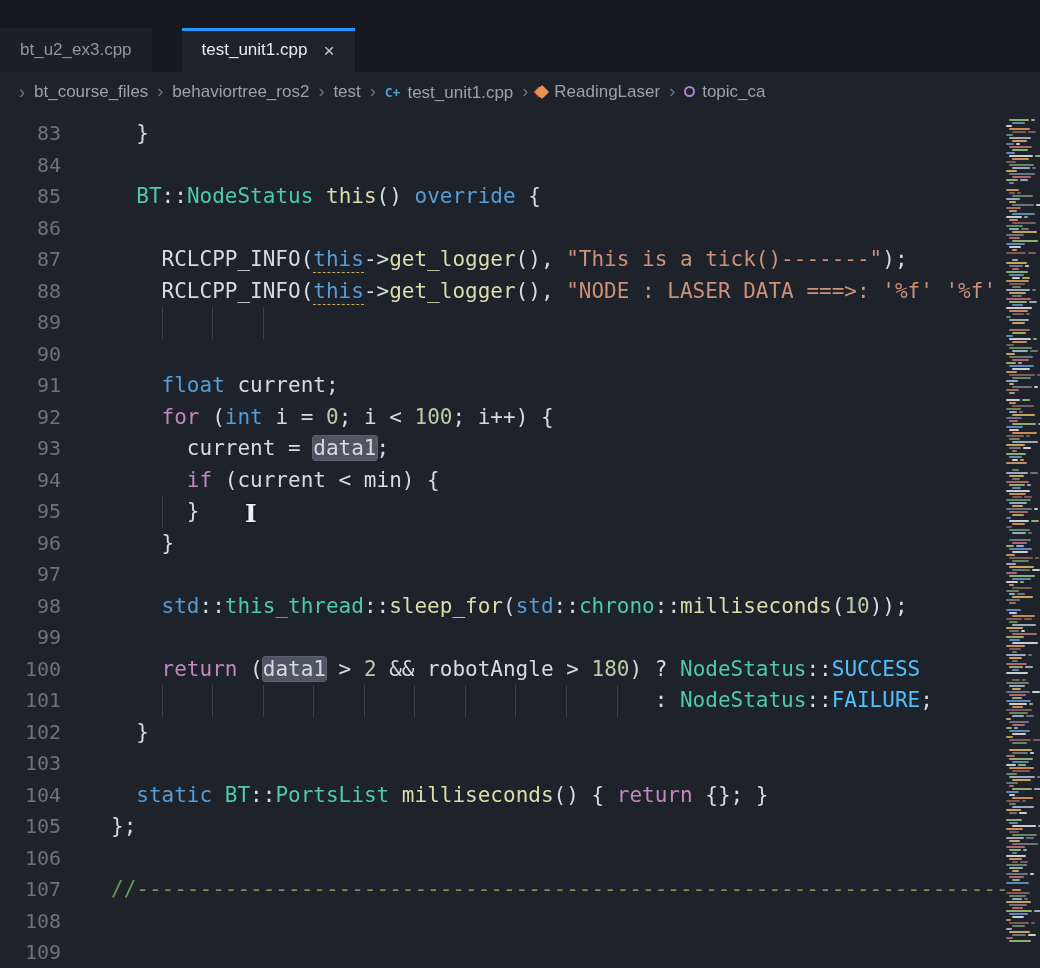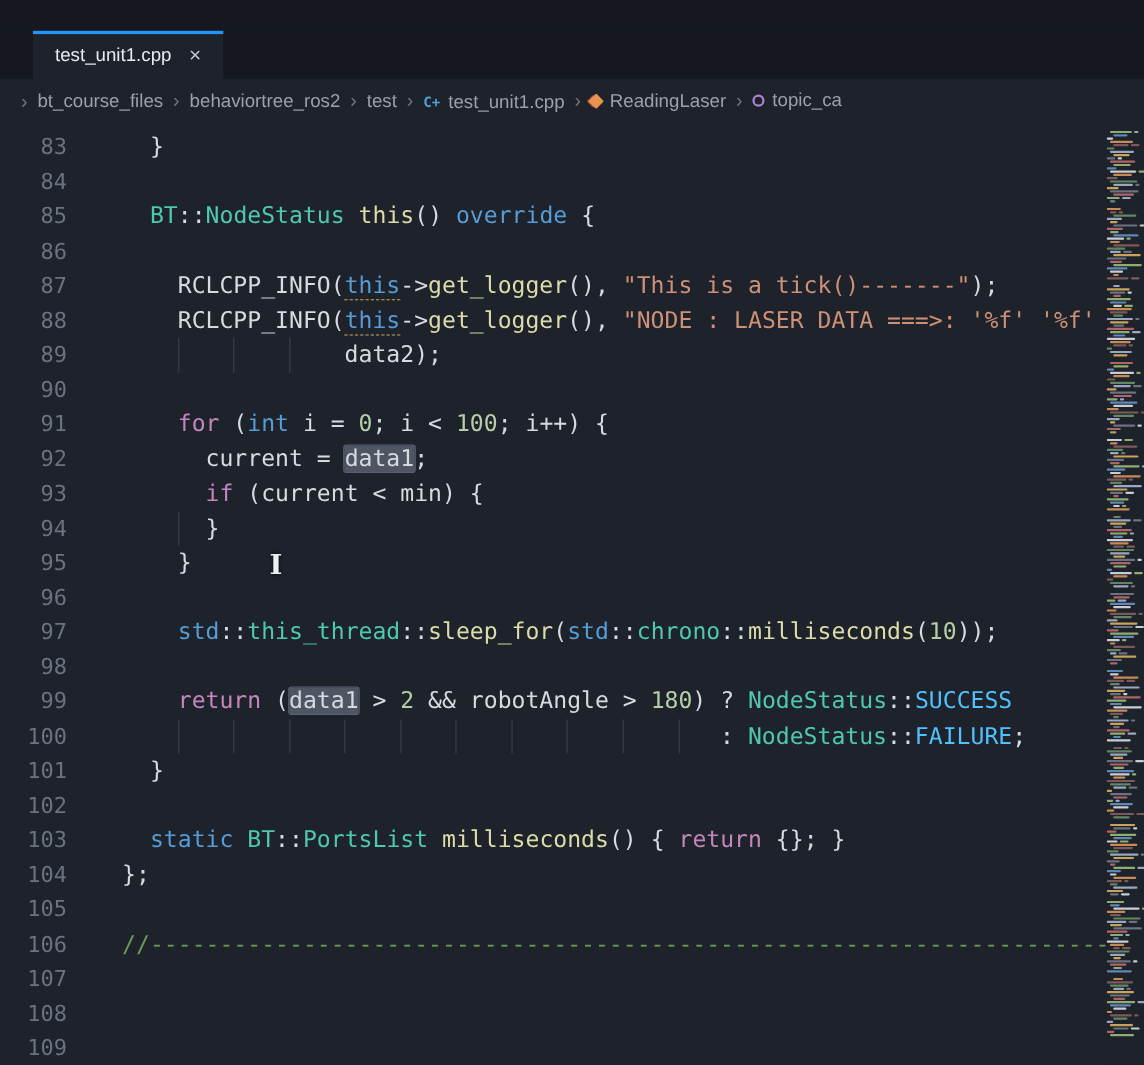--- a/index.html
+++ b/index.html
@@ -49,20 +49,23 @@
   .mm-row span{display:inline-block;height:2px;border-radius:1px;vertical-align:top}
 </style>
 </head>
 <body>
 
 <div class="window">
 
   <div class="titlebar"></div>
 
   <div class="tabbar">
+    <div class="tab">
+      <span class="tab-label">bt_u2_ex3.cpp</span>
+    </div>
     <div class="tab active">
       <span class="tab-accent"></span>
       <span class="tab-label">test_unit1.cpp</span>
       <span class="tab-close">×</span>
     </div>
   </div>
 
   <div class="breadcrumbs">
     <span class="bc-chev">›</span>
     <span id="bc-items"><span class="bc-item">
@@ -114,22 +117,23 @@
         <div>109</div>
       </div>
     <div class="code">
       <div id="code-lines">
           <div class="cl"><span class="tk-p">  }</span></div>
           <div class="cl"></div>
           <div class="cl"><span class="tk-p">  </span><span class="tk-t">BT</span><span class="tk-p">::</span><span class="tk-t">NodeStatus</span><span class="tk-p"> </span><span class="tk-f">this</span><span class="tk-p">() </span><span class="tk-b">override</span><span class="tk-p"> {</span></div>
           <div class="cl"></div>
           <div class="cl"><span class="tk-p">    RCLCPP_INFO(</span><span class="tk-th">this</span><span class="tk-p">-&gt;</span><span class="tk-f">get_logger</span><span class="tk-p">(), </span><span class="tk-s">"This is a tick()-------"</span><span class="tk-p">);</span></div>
           <div class="cl"><span class="tk-p">    RCLCPP_INFO(</span><span class="tk-th">this</span><span class="tk-p">-&gt;</span><span class="tk-f">get_logger</span><span class="tk-p">(), </span><span class="tk-s">"NODE : LASER DATA ===&gt;: '%f' '%f'</span></div>
-          <div class="cl"><i class="guide" style="left: 50.56px;"></i><i class="guide" style="left: 101.12px;"></i><i class="guide" style="left: 151.68px;"></i><span class="tk-p">                data2);</span></div>
-          <div class="cl"></div>
+          <div class="cl"><i class="guide" style="left: 50.56px;"></i><i class="guide" style="left: 101.12px;"></i><i class="guide" style="left: 151.68px;"></i></div>
+          <div class="cl"></div>
+          <div class="cl"><span class="tk-p">    </span><span class="tk-b">float</span><span class="tk-p"> current;</span></div>
           <div class="cl"><span class="tk-p">    </span><span class="tk-k">for</span><span class="tk-p"> (</span><span class="tk-b">int</span><span class="tk-p"> i = </span><span class="tk-num">0</span><span class="tk-p">; i &lt; </span><span class="tk-num">100</span><span class="tk-p">; i++) {</span></div>
           <div class="cl"><span class="tk-p">      current = </span><span class="tk-hl">data1</span><span class="tk-p">;</span></div>
           <div class="cl"><span class="tk-p">      </span><span class="tk-k">if</span><span class="tk-p"> (current &lt; min) {</span></div>
           <div class="cl"><i class="guide" style="left: 50.56px;"></i><span class="tk-p">      }</span></div>
           <div class="cl"><span class="tk-p">    }</span></div>
           <div class="cl"></div>
           <div class="cl"><span class="tk-p">    </span><span class="tk-b">std</span><span class="tk-p">::</span><span class="tk-t">this_thread</span><span class="tk-p">::</span><span class="tk-f">sleep_for</span><span class="tk-p">(</span><span class="tk-b">std</span><span class="tk-p">::</span><span class="tk-t">chrono</span><span class="tk-p">::</span><span class="tk-f">milliseconds</span><span class="tk-p">(</span><span class="tk-num">10</span><span class="tk-p">));</span></div>
           <div class="cl"></div>
           <div class="cl"><span class="tk-p">    </span><span class="tk-k">return</span><span class="tk-p"> (</span><span class="tk-hl">data1</span><span class="tk-p"> &gt; </span><span class="tk-num">2</span><span class="tk-p"> &amp;&amp; robotAngle &gt; </span><span class="tk-num">180</span><span class="tk-p">) ? </span><span class="tk-t">NodeStatus</span><span class="tk-p">::</span><span class="tk-eb">SUCCESS</span></div>
           <div class="cl"><i class="guide" style="left: 50.56px;"></i><i class="guide" style="left: 101.12px;"></i><i class="guide" style="left: 151.68px;"></i><i class="guide" style="left: 202.24px;"></i><i class="guide" style="left: 252.8px;"></i><i class="guide" style="left: 303.36px;"></i><i class="guide" style="left: 353.92px;"></i><i class="guide" style="left: 404.48px;"></i><i class="guide" style="left: 455.04px;"></i><i class="guide" style="left: 505.6px;"></i><span class="tk-p">                                           : </span><span class="tk-t">NodeStatus</span><span class="tk-p">::</span><span class="tk-eb">FAILURE</span><span class="tk-p">;</span></div>

